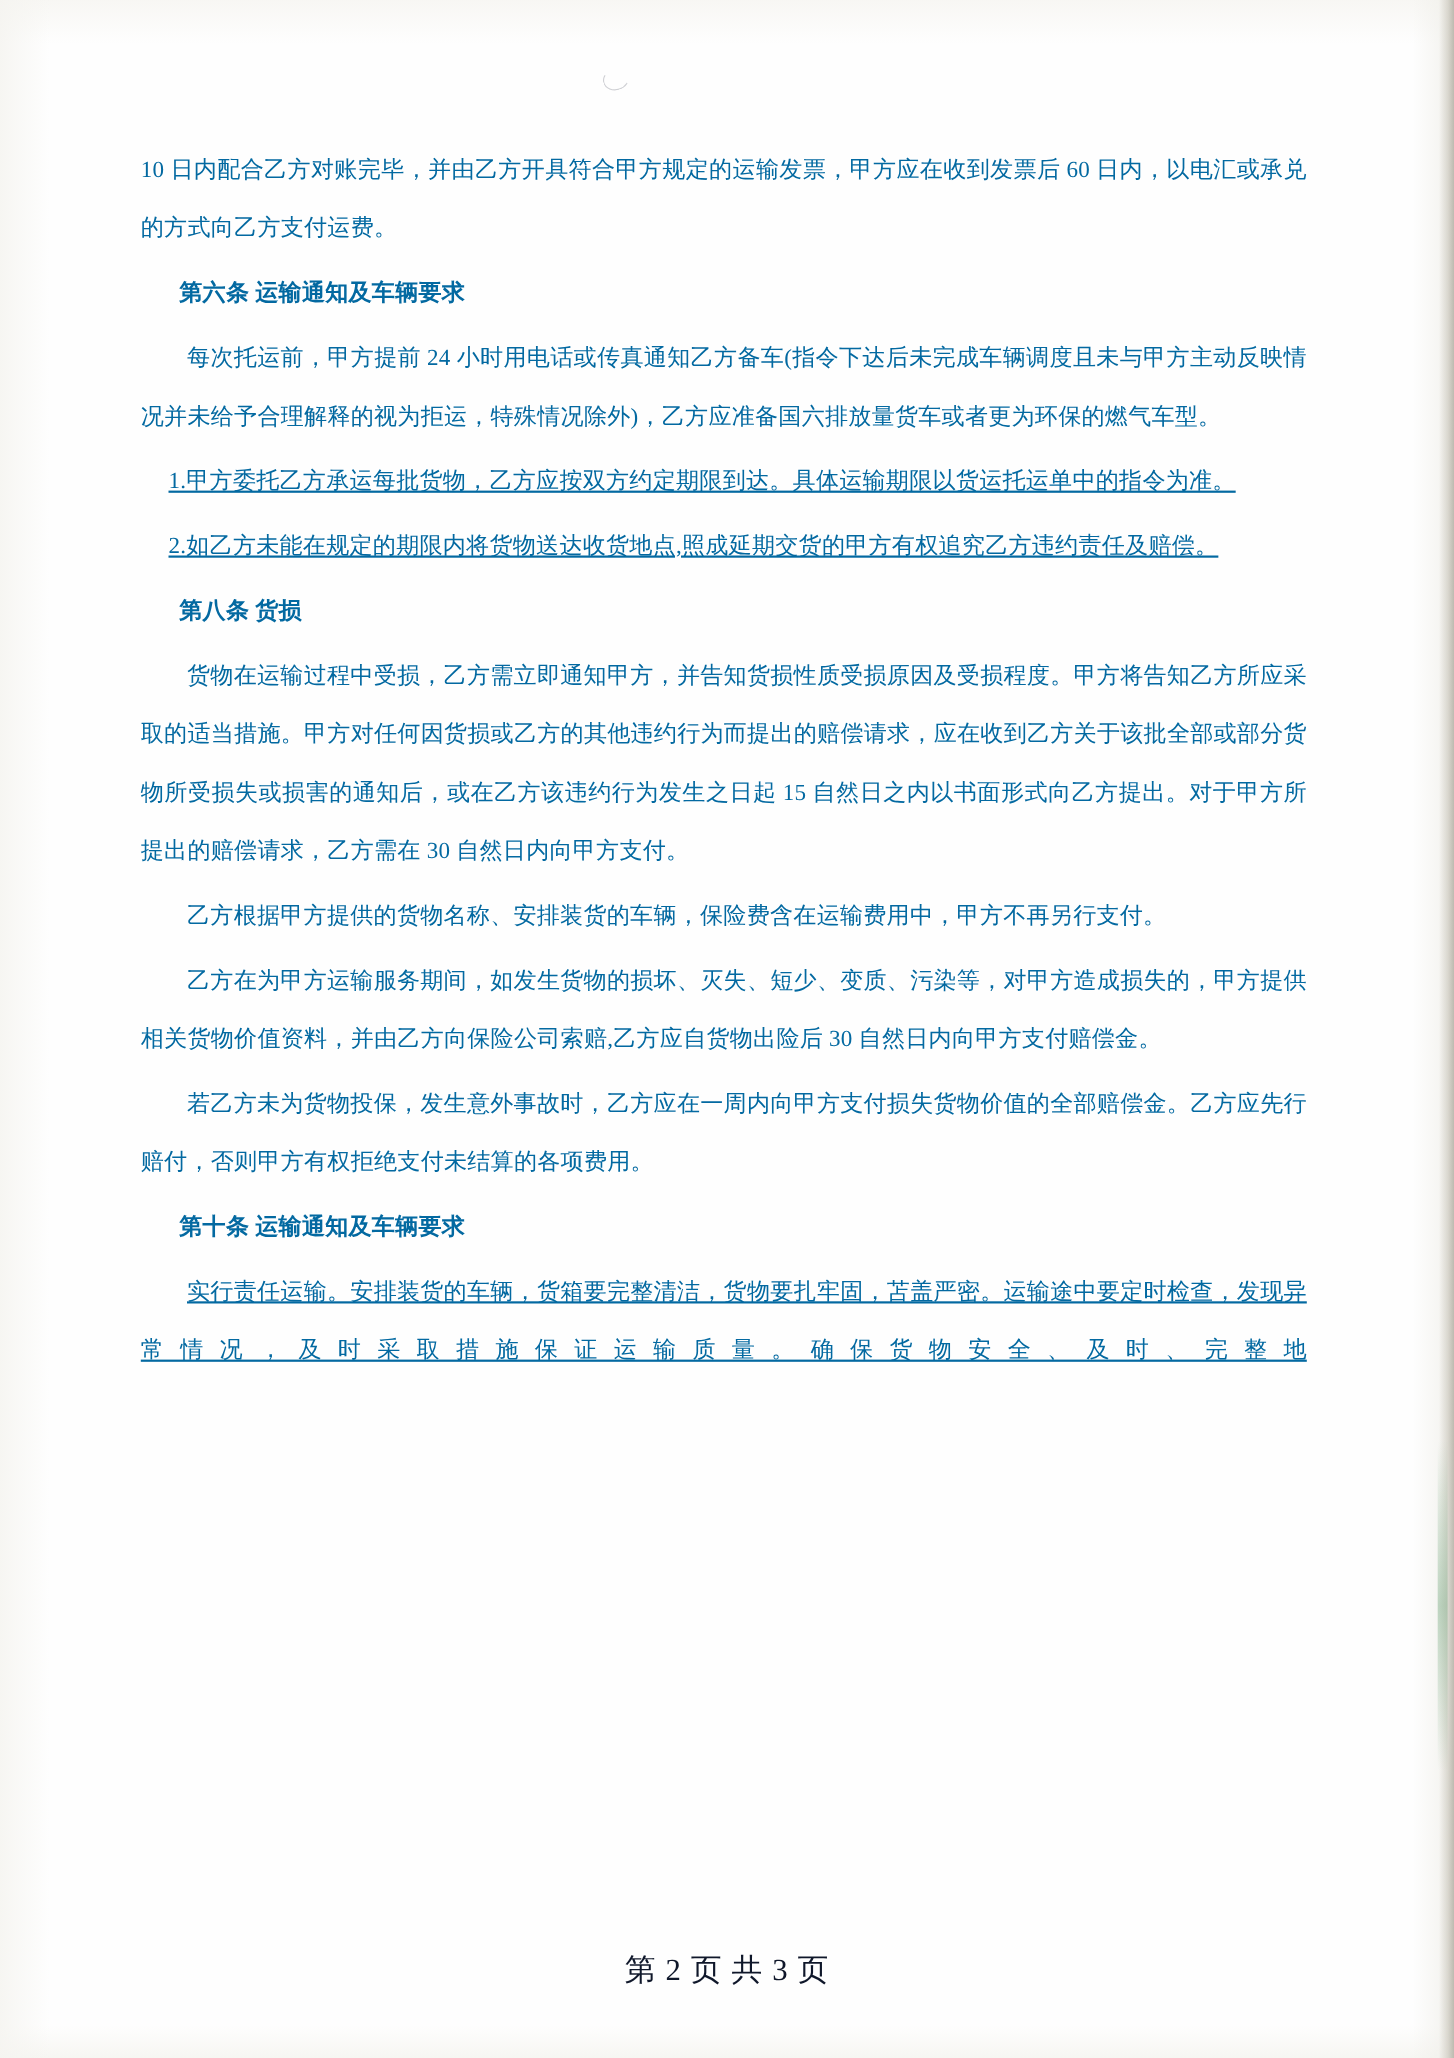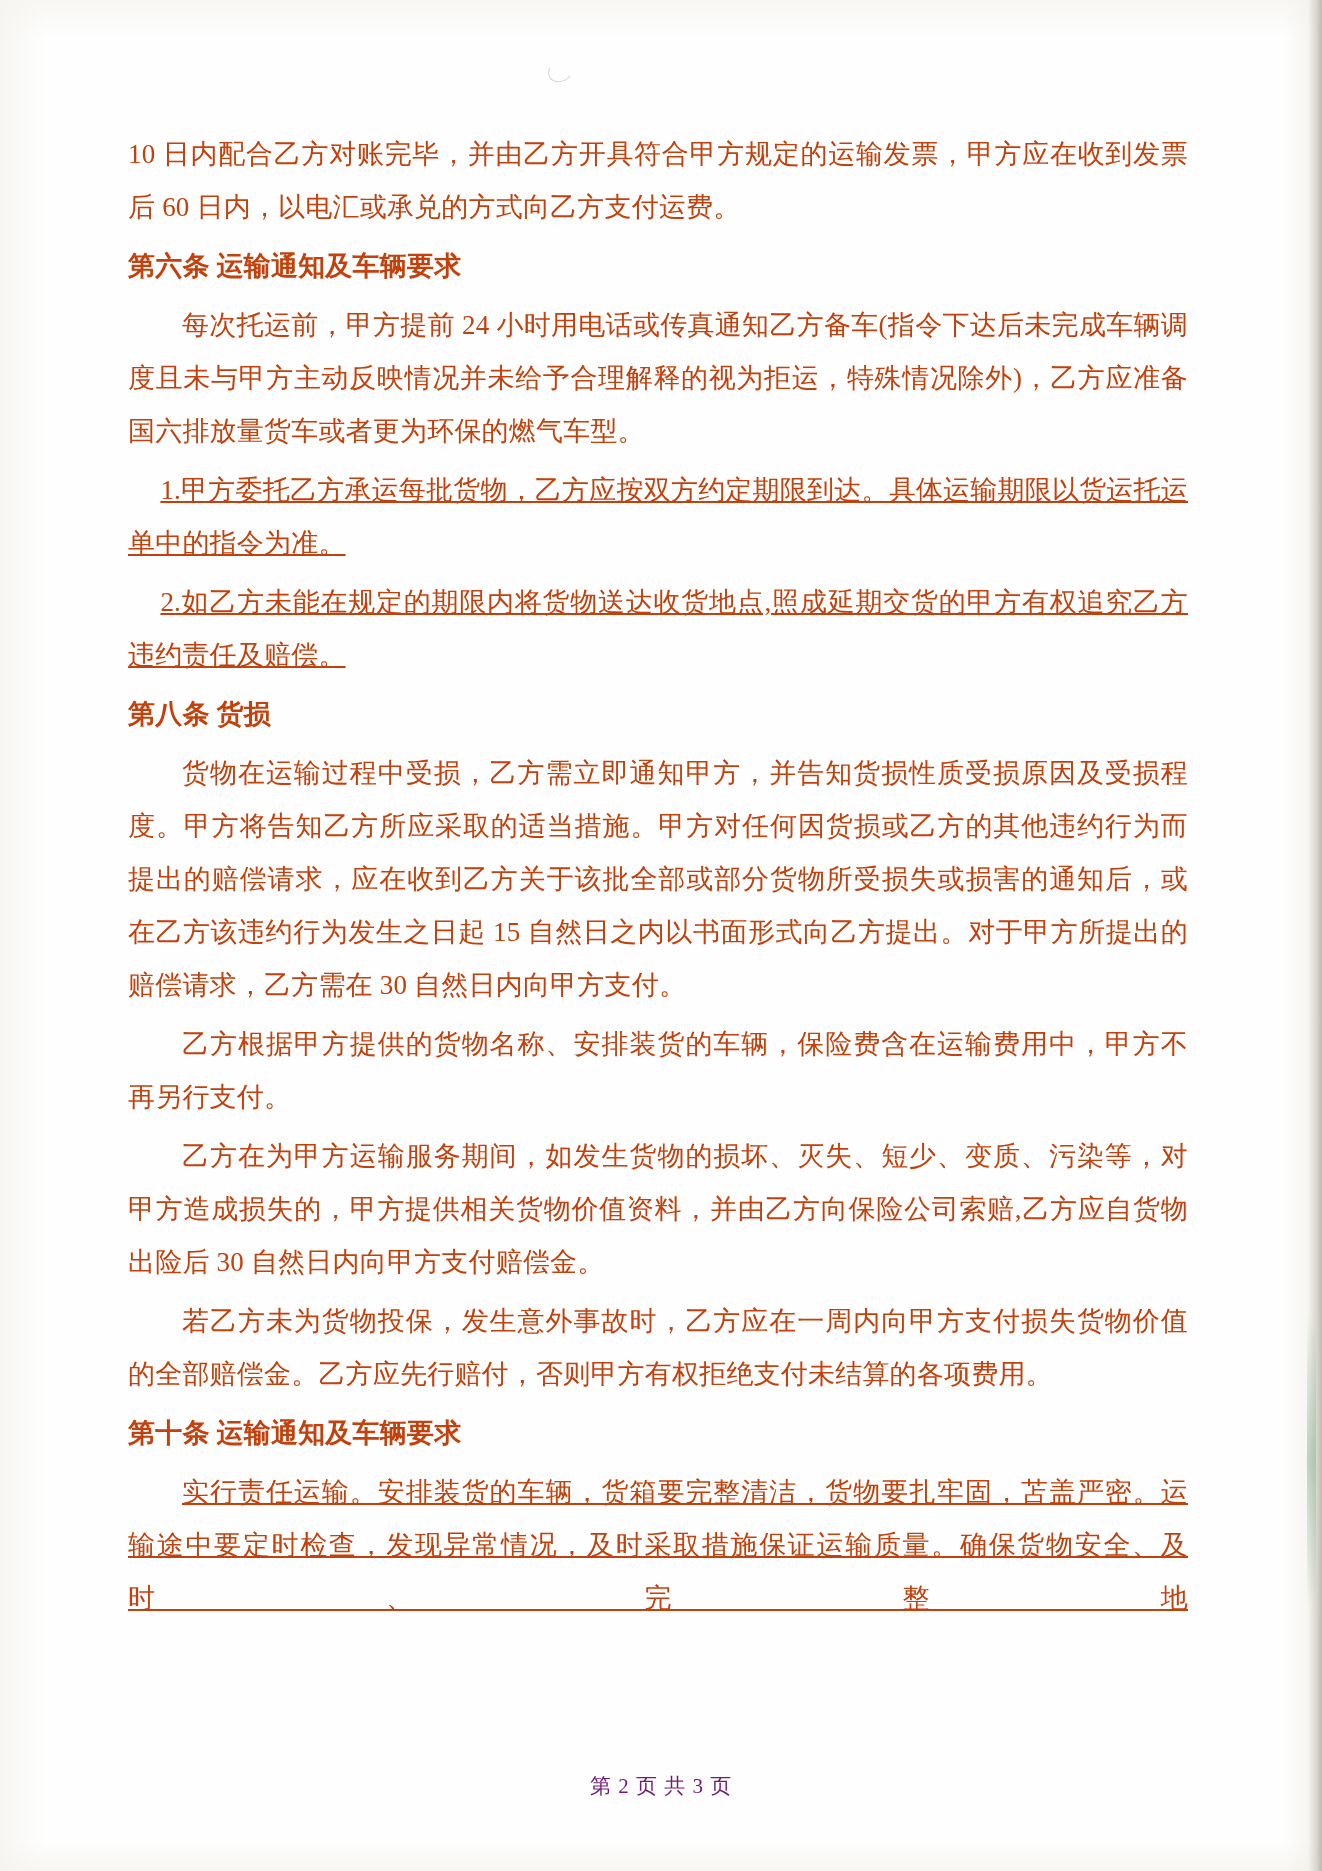--- a/index.html
+++ b/index.html
@@ -58,53 +58,54 @@
 
   .content {
     position: absolute;
     left: 128px;
     top: 128px;
     width: 1060px;
   }
 
   p {
     margin: 0 0 6px 0;
-    font-size: 27px;
+    font-size: 21px;
     line-height: 53px;
     letter-spacing: 0.2px;
     text-align: justify;
     text-justify: inter-ideograph;
-    color: #c2410c;
+    color: #0369a1;
   }
   p.indent {
     text-indent: 2em;
   }
   p.heading {
     font-weight: bold;
     text-indent: 0;
+    margin-left: 35px;
   }
   p.num {
     text-indent: 1.2em;
     text-decoration: underline;
   }
   p.stretch {
     text-align: justify;
     text-align-last: justify;
     text-decoration: underline;
   }
 
   .footer {
     position: absolute;
     left: 0;
     top: 1772px;
     width: 100%;
     text-align: center;
-    font-size: 21px;
+    font-size: 28px;
     letter-spacing: 1px;
-    color: #701a75;
+    color: #0f172a;
     font-family: "Liberation Serif", "DejaVu Serif", serif;
   }
 </style>
 </head>
 <body>
 
 <div class="scan-page"></div>
 <div class="edge-right"></div>
 <div class="edge-right-green"></div>
 <div class="smudge"></div>

